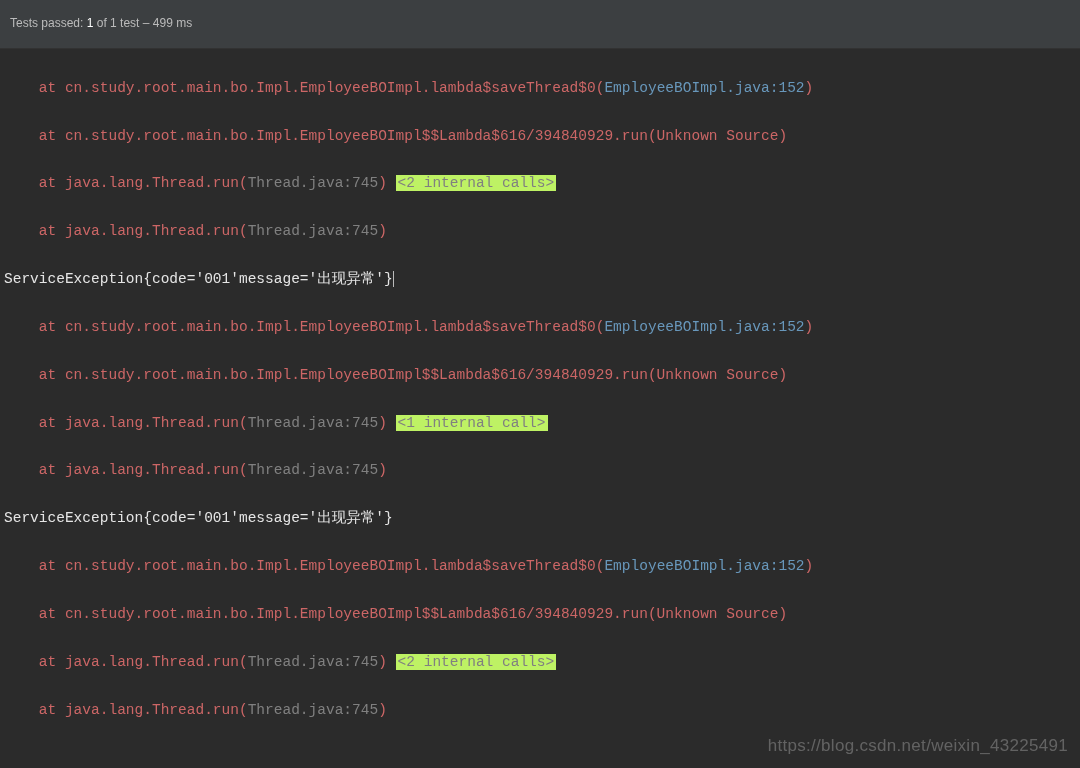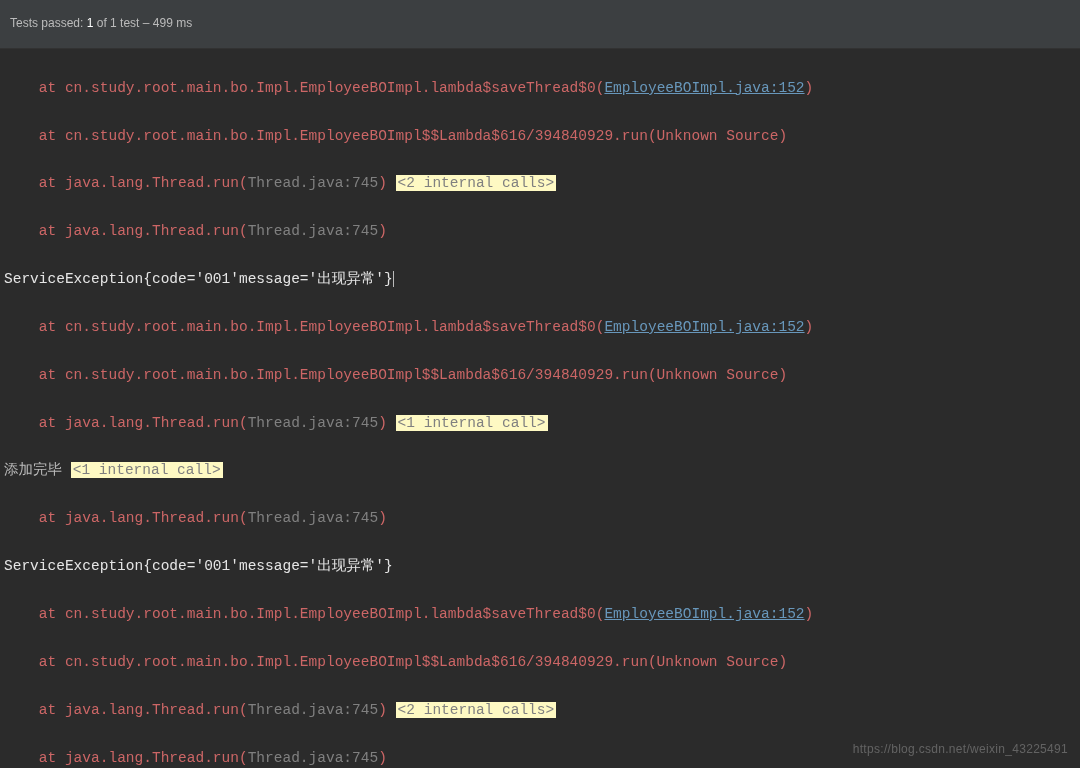--- a/index.html
+++ b/index.html
@@ -38,45 +38,44 @@
       min-height: 1.6em;
     }
     .red {
       color: #cc6666;
     }
     .red-bold {
       color: #e5e5e5;
     }
     .link {
       color: #6897bb;
-      text-decoration: underline;
       cursor: pointer;
     }
     .grey-link {
       color: #808080;
       cursor: pointer;
     }
     .tag {
-      background-color: #fef9c3;
+      background-color: #bef264;
       color: #808080;
       padding: 0 2px;
     }
     .plain {
       color: #bbbbbb;
     }
     .cursor {
       border-left: 1px solid #bbbbbb;
       margin-left: 0px;
     }
     .watermark {
       position: absolute;
       bottom: 8px;
       right: 12px;
       color: #888888;
-      font-size: 12px;
+      font-size: 17px;
       font-family: Arial, sans-serif;
       opacity: 0.6;
       letter-spacing: 0.3px;
     }
   </style>
 </head>
 <body>
 
 <div class="header">
   <span>Tests passed: </span><span class="strong">1</span><span> of 1 test – </span><span>499 ms</span>
@@ -84,21 +83,20 @@
 
 <div class="console">
 <span class="line red"><span>    </span><span>at </span><span>cn.study.root.main.bo.Impl.EmployeeBOImpl.lambda$saveThread$0</span><span>(</span><span class="link">EmployeeBOImpl.java:152</span><span>)</span></span>
 <span class="line red"><span>    </span><span>at </span><span>cn.study.root.main.bo.Impl.EmployeeBOImpl$$Lambda$616/394840929.run(Unknown Source)</span></span>
 <span class="line"><span class="red"><span>    </span><span>at </span><span>java.lang.Thread.run</span><span>(</span><span class="grey-link">Thread.java:745</span><span>)</span></span> <span class="tag">&lt;2 internal calls&gt;</span></span>
 <span class="line red"><span>    </span><span>at </span><span>java.lang.Thread.run</span><span>(</span><span class="grey-link">Thread.java:745</span><span>)</span></span>
 <span class="line red-bold"><span>ServiceException{code='001'message='出现异常'}</span><span class="cursor"></span></span>
 <span class="line red"><span>    </span><span>at </span><span>cn.study.root.main.bo.Impl.EmployeeBOImpl.lambda$saveThread$0</span><span>(</span><span class="link">EmployeeBOImpl.java:152</span><span>)</span></span>
 <span class="line red"><span>    </span><span>at </span><span>cn.study.root.main.bo.Impl.EmployeeBOImpl$$Lambda$616/394840929.run(Unknown Source)</span></span>
 <span class="line"><span class="red"><span>    </span><span>at </span><span>java.lang.Thread.run</span><span>(</span><span class="grey-link">Thread.java:745</span><span>)</span></span> <span class="tag">&lt;1 internal call&gt;</span></span>
-<span class="line"><span class="plain">添加完毕 </span><span class="tag">&lt;1 internal call&gt;</span></span>
 <span class="line red"><span>    </span><span>at </span><span>java.lang.Thread.run</span><span>(</span><span class="grey-link">Thread.java:745</span><span>)</span></span>
 <span class="line red-bold">ServiceException{code='001'message='出现异常'}</span>
 <span class="line red"><span>    </span><span>at </span><span>cn.study.root.main.bo.Impl.EmployeeBOImpl.lambda$saveThread$0</span><span>(</span><span class="link">EmployeeBOImpl.java:152</span><span>)</span></span>
 <span class="line red"><span>    </span><span>at </span><span>cn.study.root.main.bo.Impl.EmployeeBOImpl$$Lambda$616/394840929.run(Unknown Source)</span></span>
 <span class="line"><span class="red"><span>    </span><span>at </span><span>java.lang.Thread.run</span><span>(</span><span class="grey-link">Thread.java:745</span><span>)</span></span> <span class="tag">&lt;2 internal calls&gt;</span></span>
 <span class="line red"><span>    </span><span>at </span><span>java.lang.Thread.run</span><span>(</span><span class="grey-link">Thread.java:745</span><span>)</span></span>
 
 
 
 

